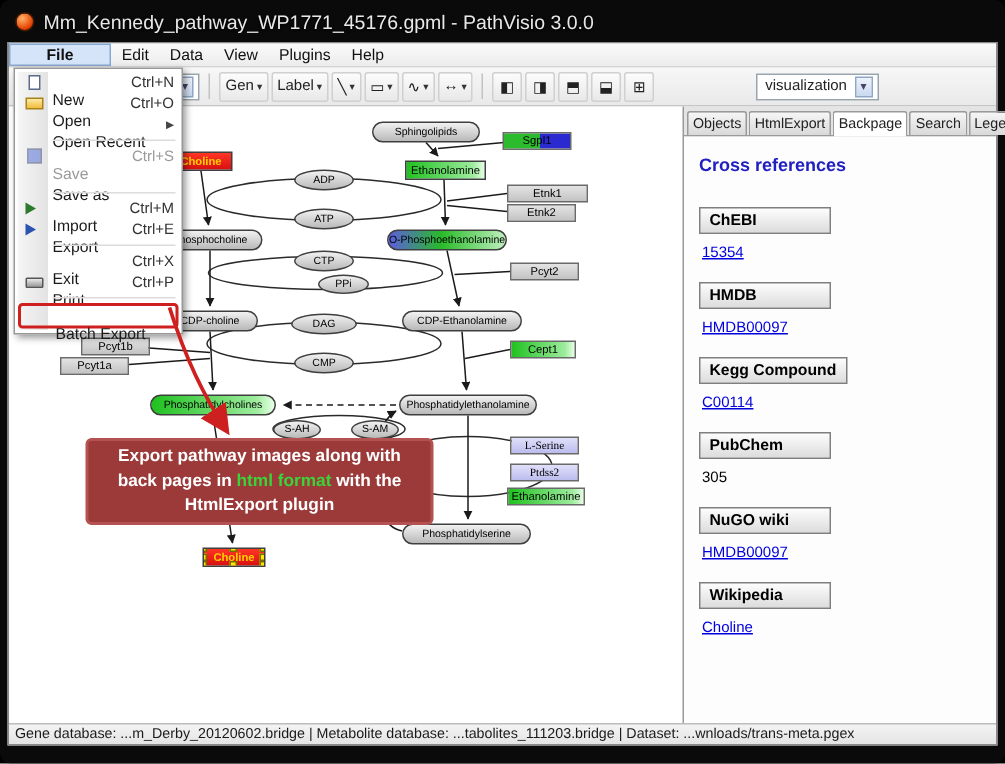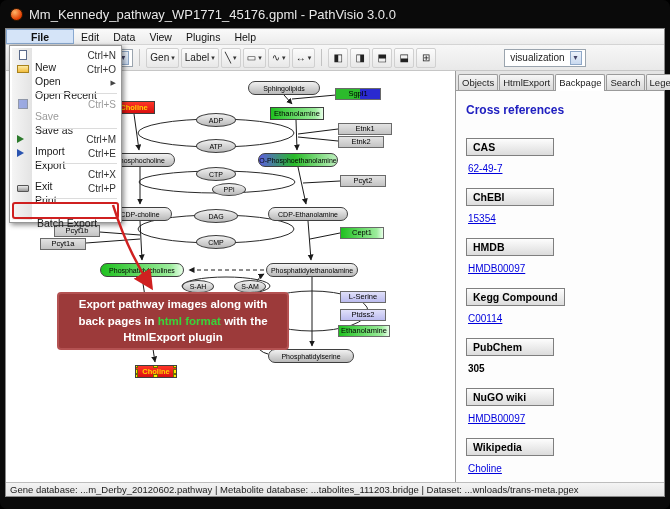--- a/index.html
+++ b/index.html
@@ -50,21 +50,21 @@
   
   .node { position:absolute; display:flex; align-items:center; justify-content:center;
     font-size:7.5px; line-height:1; border:1px solid #3f3f3f; color:#000;
     background:linear-gradient(#f1f1f1,#b9b9b9); white-space:nowrap; overflow:hidden;}
   .node.metabolite { border-radius:7px; font-size:7px; }
   .node.ellipse { border-radius:50%; font-size:7px; }
   .node.gene { background:linear-gradient(#e3e3e3,#c3c3c3); border-color:#6a6a6a; }
   .node.f-green { background:linear-gradient(90deg,#1fc11f,#9dec9d 85%,#e7ffe7); }
   .node.f-red { background:linear-gradient(#ff3526,#d90f0f); color:#ffd200; font-weight:bold; }
   .node.f-bluegreen { background:linear-gradient(90deg,#5d5de0 0%,#28bb28 45%,#bff0bf 100%); }
-  .node.f-purple { background:linear-gradient(#e0e0fa,#bcbcef); }
+  .node.f-purple { background:linear-gradient(#e0e0fa,#bcbcef);font-family:Liberation Serif, serif; }
   .node.f-greenblue { background:linear-gradient(90deg,#2cbb2c 0 55%,#2a2ad0 55%); }
   .handle { position:absolute; width:5px; height:5px; background:#ffe800;
     border:1px solid #6f6f00; z-index:6; }
   
   .callout { position:absolute; left:51px; top:221px; width:232px; height:58px;
     background:#9c3a3a; border:2px solid #b45252; border-radius:4px; color:#fff;
     font-weight:bold; font-size:11.5px; line-height:1.45; text-align:center;
     display:flex; align-items:center; justify-content:center; padding:3px 8px; z-index:30;}
   .callout .hl { color:#3ad33a; }
   
@@ -99,21 +99,21 @@
     background:linear-gradient(#f6f6f6,#d9d9d9); border-radius:2px 2px 0 0; color:#222; white-space:nowrap;}
   .tab.active { background:#fff; margin-bottom:-1px; padding-bottom:3px; }
   .panel-body { flex:1; background:#fdfdfd; padding:8px 10px; overflow:hidden; }
   .xref-header { color:#2020c0; font-weight:bold; font-size:12px; margin:4px 0 20px; }
   .xref-section { margin-bottom:13px; }
   .xref-name { display:inline-block; min-width:88px; padding:2px 6px;
     border:1px solid #7f7f7f; background:linear-gradient(#fdfdfd,#dcdcdc);
     font-size:10.5px; font-weight:bold; }
   .xref-value { display:block; margin:7px 0 0 2px; font-size:10px; }
   a.xref-value { color:#0000dd; text-decoration:underline; }
-  .xref-value.plain { color:#000; text-decoration:none;font-weight:bold; }
+  .xref-value.plain { color:#000; text-decoration:none; }
   
   .statusbar { position:absolute; left:0; right:0; bottom:0; height:14px;
     background:linear-gradient(#f4f4f4,#e4e4e4); border-top:1px solid #bdbdbd;
     font-size:9.5px; color:#1a1a1a; padding:1px 4px; white-space:nowrap; overflow:hidden;}
   
   .overlay-svg { position:absolute; inset:0; z-index:300; pointer-events:none; }
 </style>
 </head>
 <body>
 
@@ -264,21 +264,20 @@
         <div class="tabs">
             <div class="tab">Objects</div>
             <div class="tab">HtmlExport</div>
             <div class="tab active">Backpage</div>
             <div class="tab">Search</div>
             <div class="tab">Legend</div>
           </div>
         <div class="panel-body">
           <div class="xref-header">Cross references</div>
           <div>
-              <div class="xref-section"><div class="xref-name">CAS</div><a class="xref-value" href="#">62-49-7</a></div>
               <div class="xref-section"><div class="xref-name">ChEBI</div><a class="xref-value" href="#">15354</a></div>
               <div class="xref-section"><div class="xref-name">HMDB</div><a class="xref-value" href="#">HMDB00097</a></div>
               <div class="xref-section"><div class="xref-name">Kegg Compound</div><a class="xref-value" href="#">C00114</a></div>
               <div class="xref-section"><div class="xref-name">PubChem</div><div class="xref-value plain">305</div></div>
               <div class="xref-section"><div class="xref-name">NuGO wiki</div><a class="xref-value" href="#">HMDB00097</a></div>
               <div class="xref-section"><div class="xref-name">Wikipedia</div><a class="xref-value" href="#">Choline</a></div>
             </div>
 
         </div>
       </div>
@@ -348,21 +347,21 @@
           <span class="mi-short">Ctrl+P</span>
         </div>
         <div class="menu-sep"></div>
         <div class="menu-item highlighted">
           <span class="mi-icon"></span>
           <span class="mi-label">Batch Export</span>
           <span class="mi-short"></span>
         </div>
       </div>
 
-    <div class="statusbar">Gene database: ...m_Derby_20120602.pathway | Metabolite database: ...tabolites_111203.bridge | Dataset: ...wnloads/trans-meta.pgex</div>
+    <div class="statusbar">Gene database: ...m_Derby_20120602.bridge | Metabolite database: ...tabolites_111203.bridge | Dataset: ...wnloads/trans-meta.pgex</div>
 
   </div>
 
   <svg class="overlay-svg" width="670" height="509">
     <defs>
       <marker id="redarr" markerWidth="9" markerHeight="9" refX="6.5" refY="4" orient="auto">
         <path d="M0,0 L8,4 L0,8 z" fill="#cf2020"></path>
       </marker>
     </defs>
     <path d="M113,205 C124,240 136,264 151,287" stroke="#cf2020" stroke-width="2.5" fill="none" marker-end="url(#redarr)"></path>

